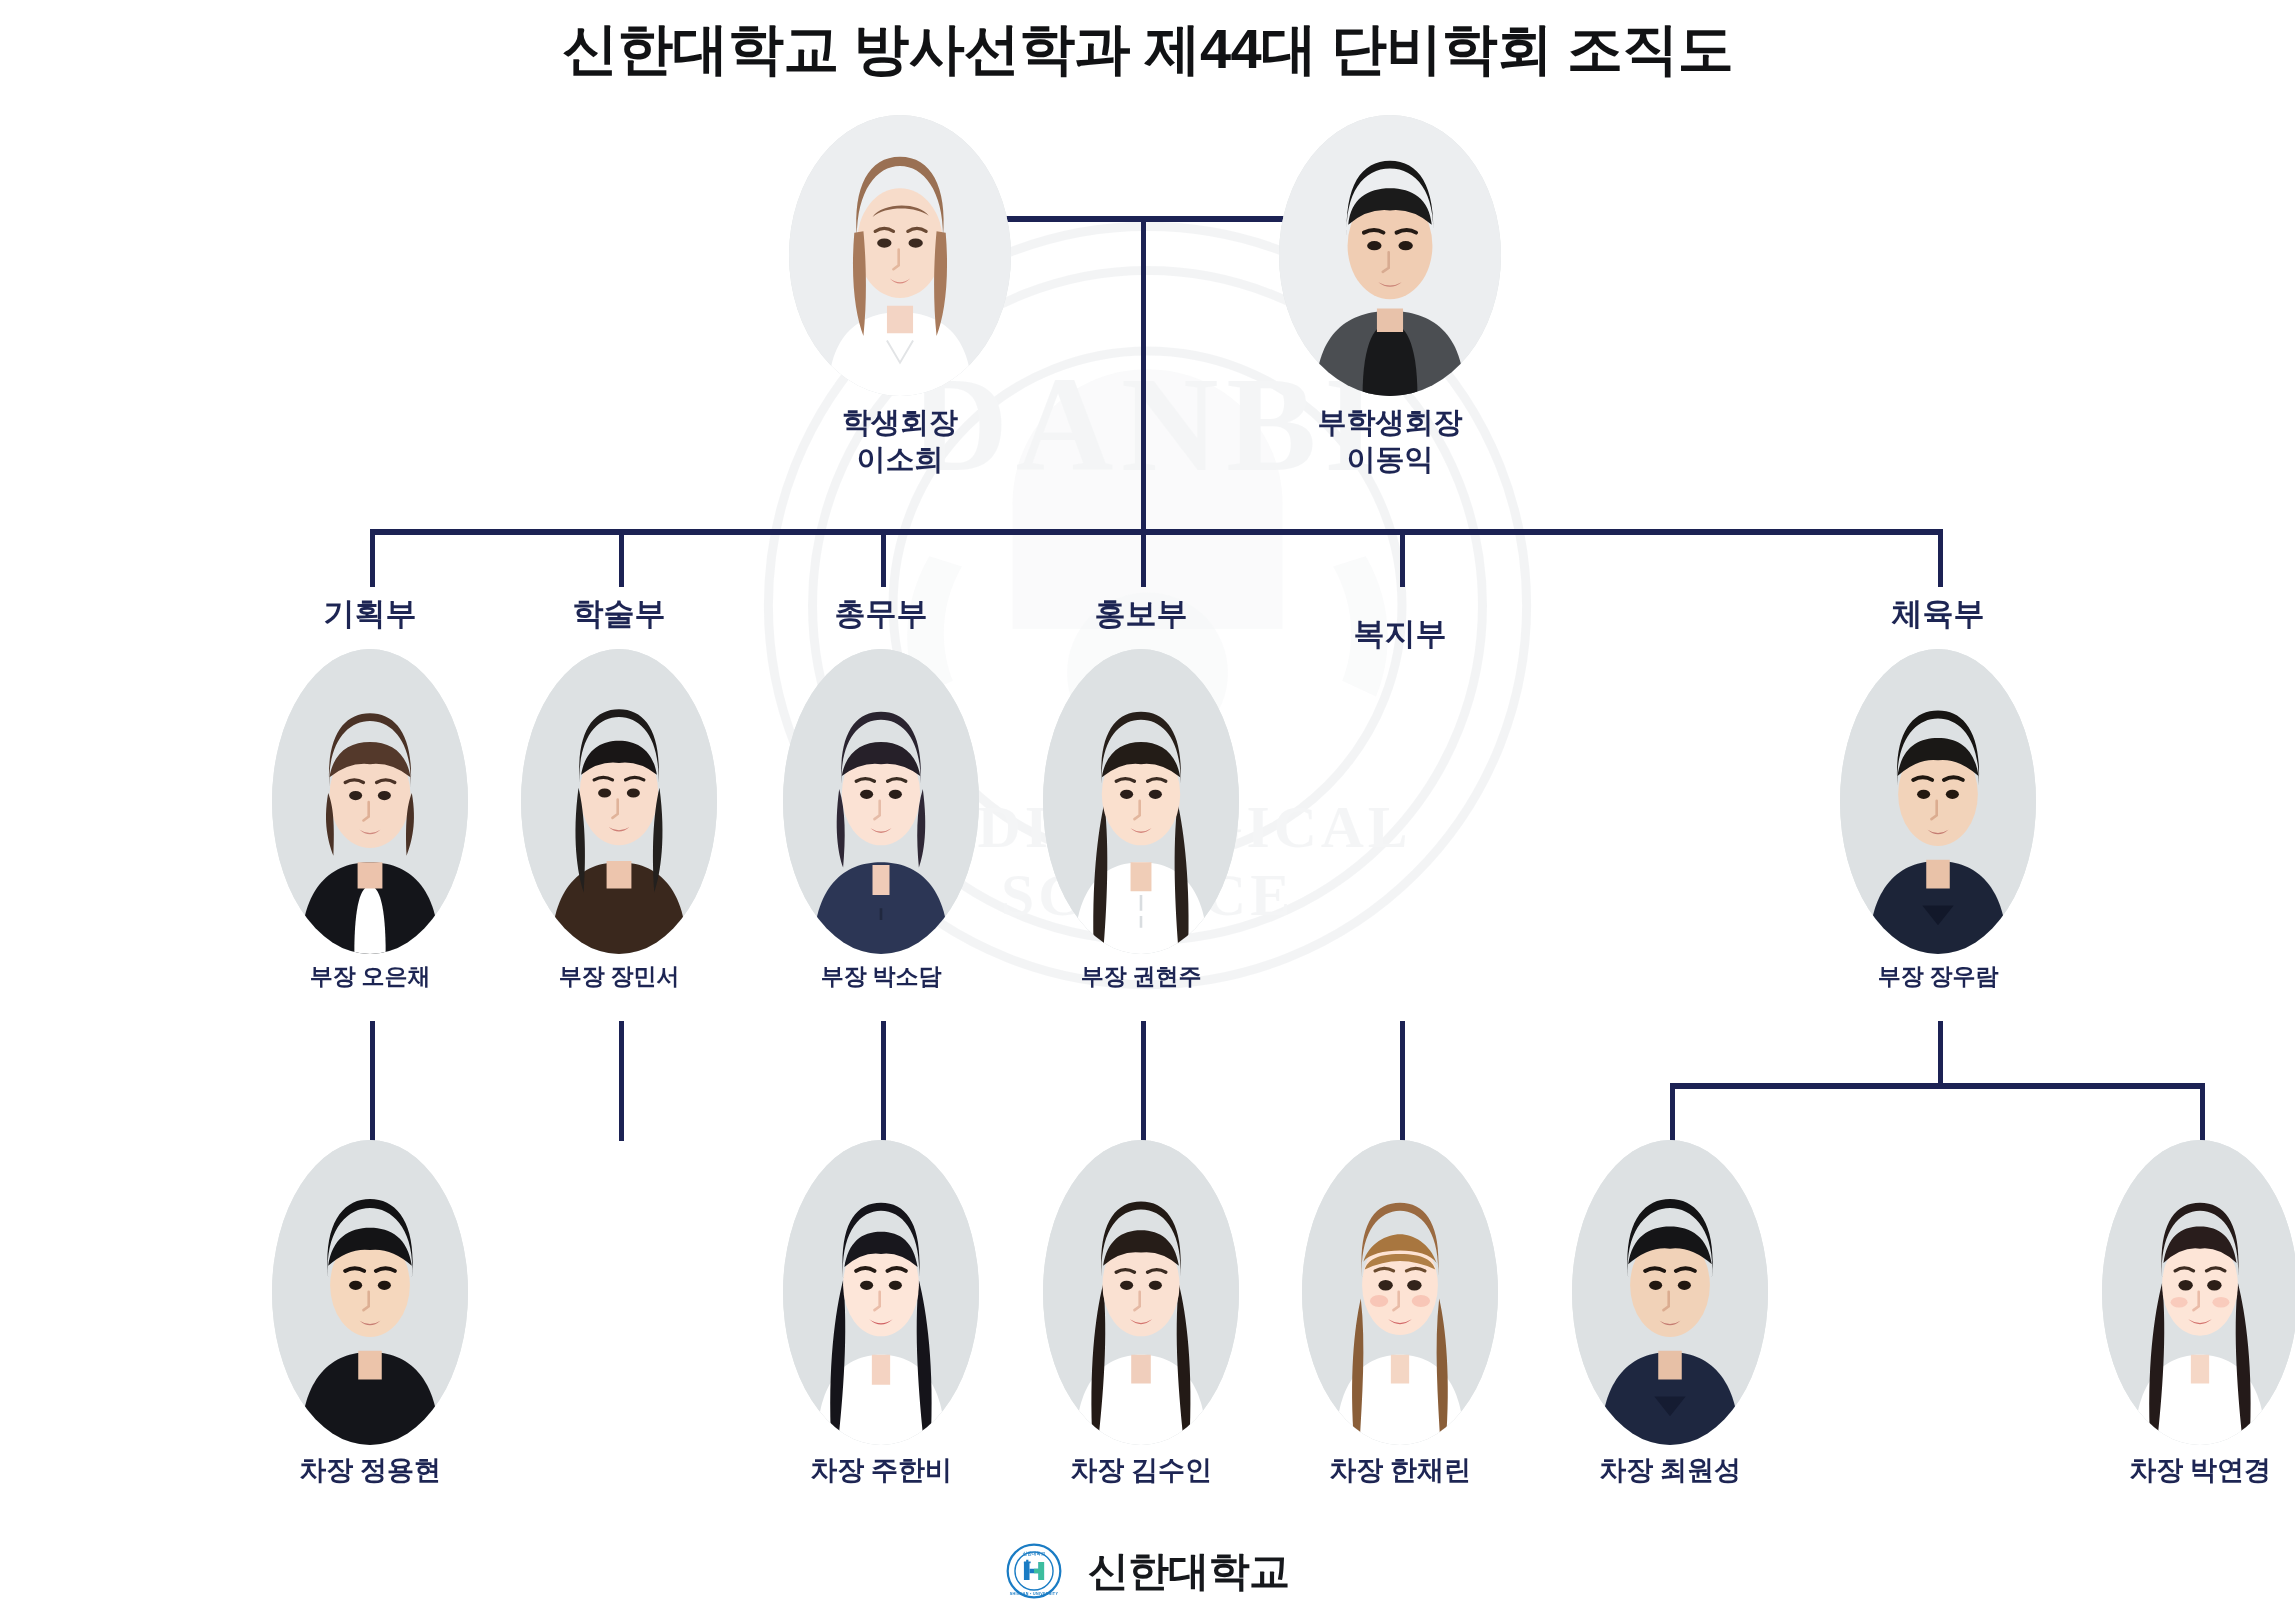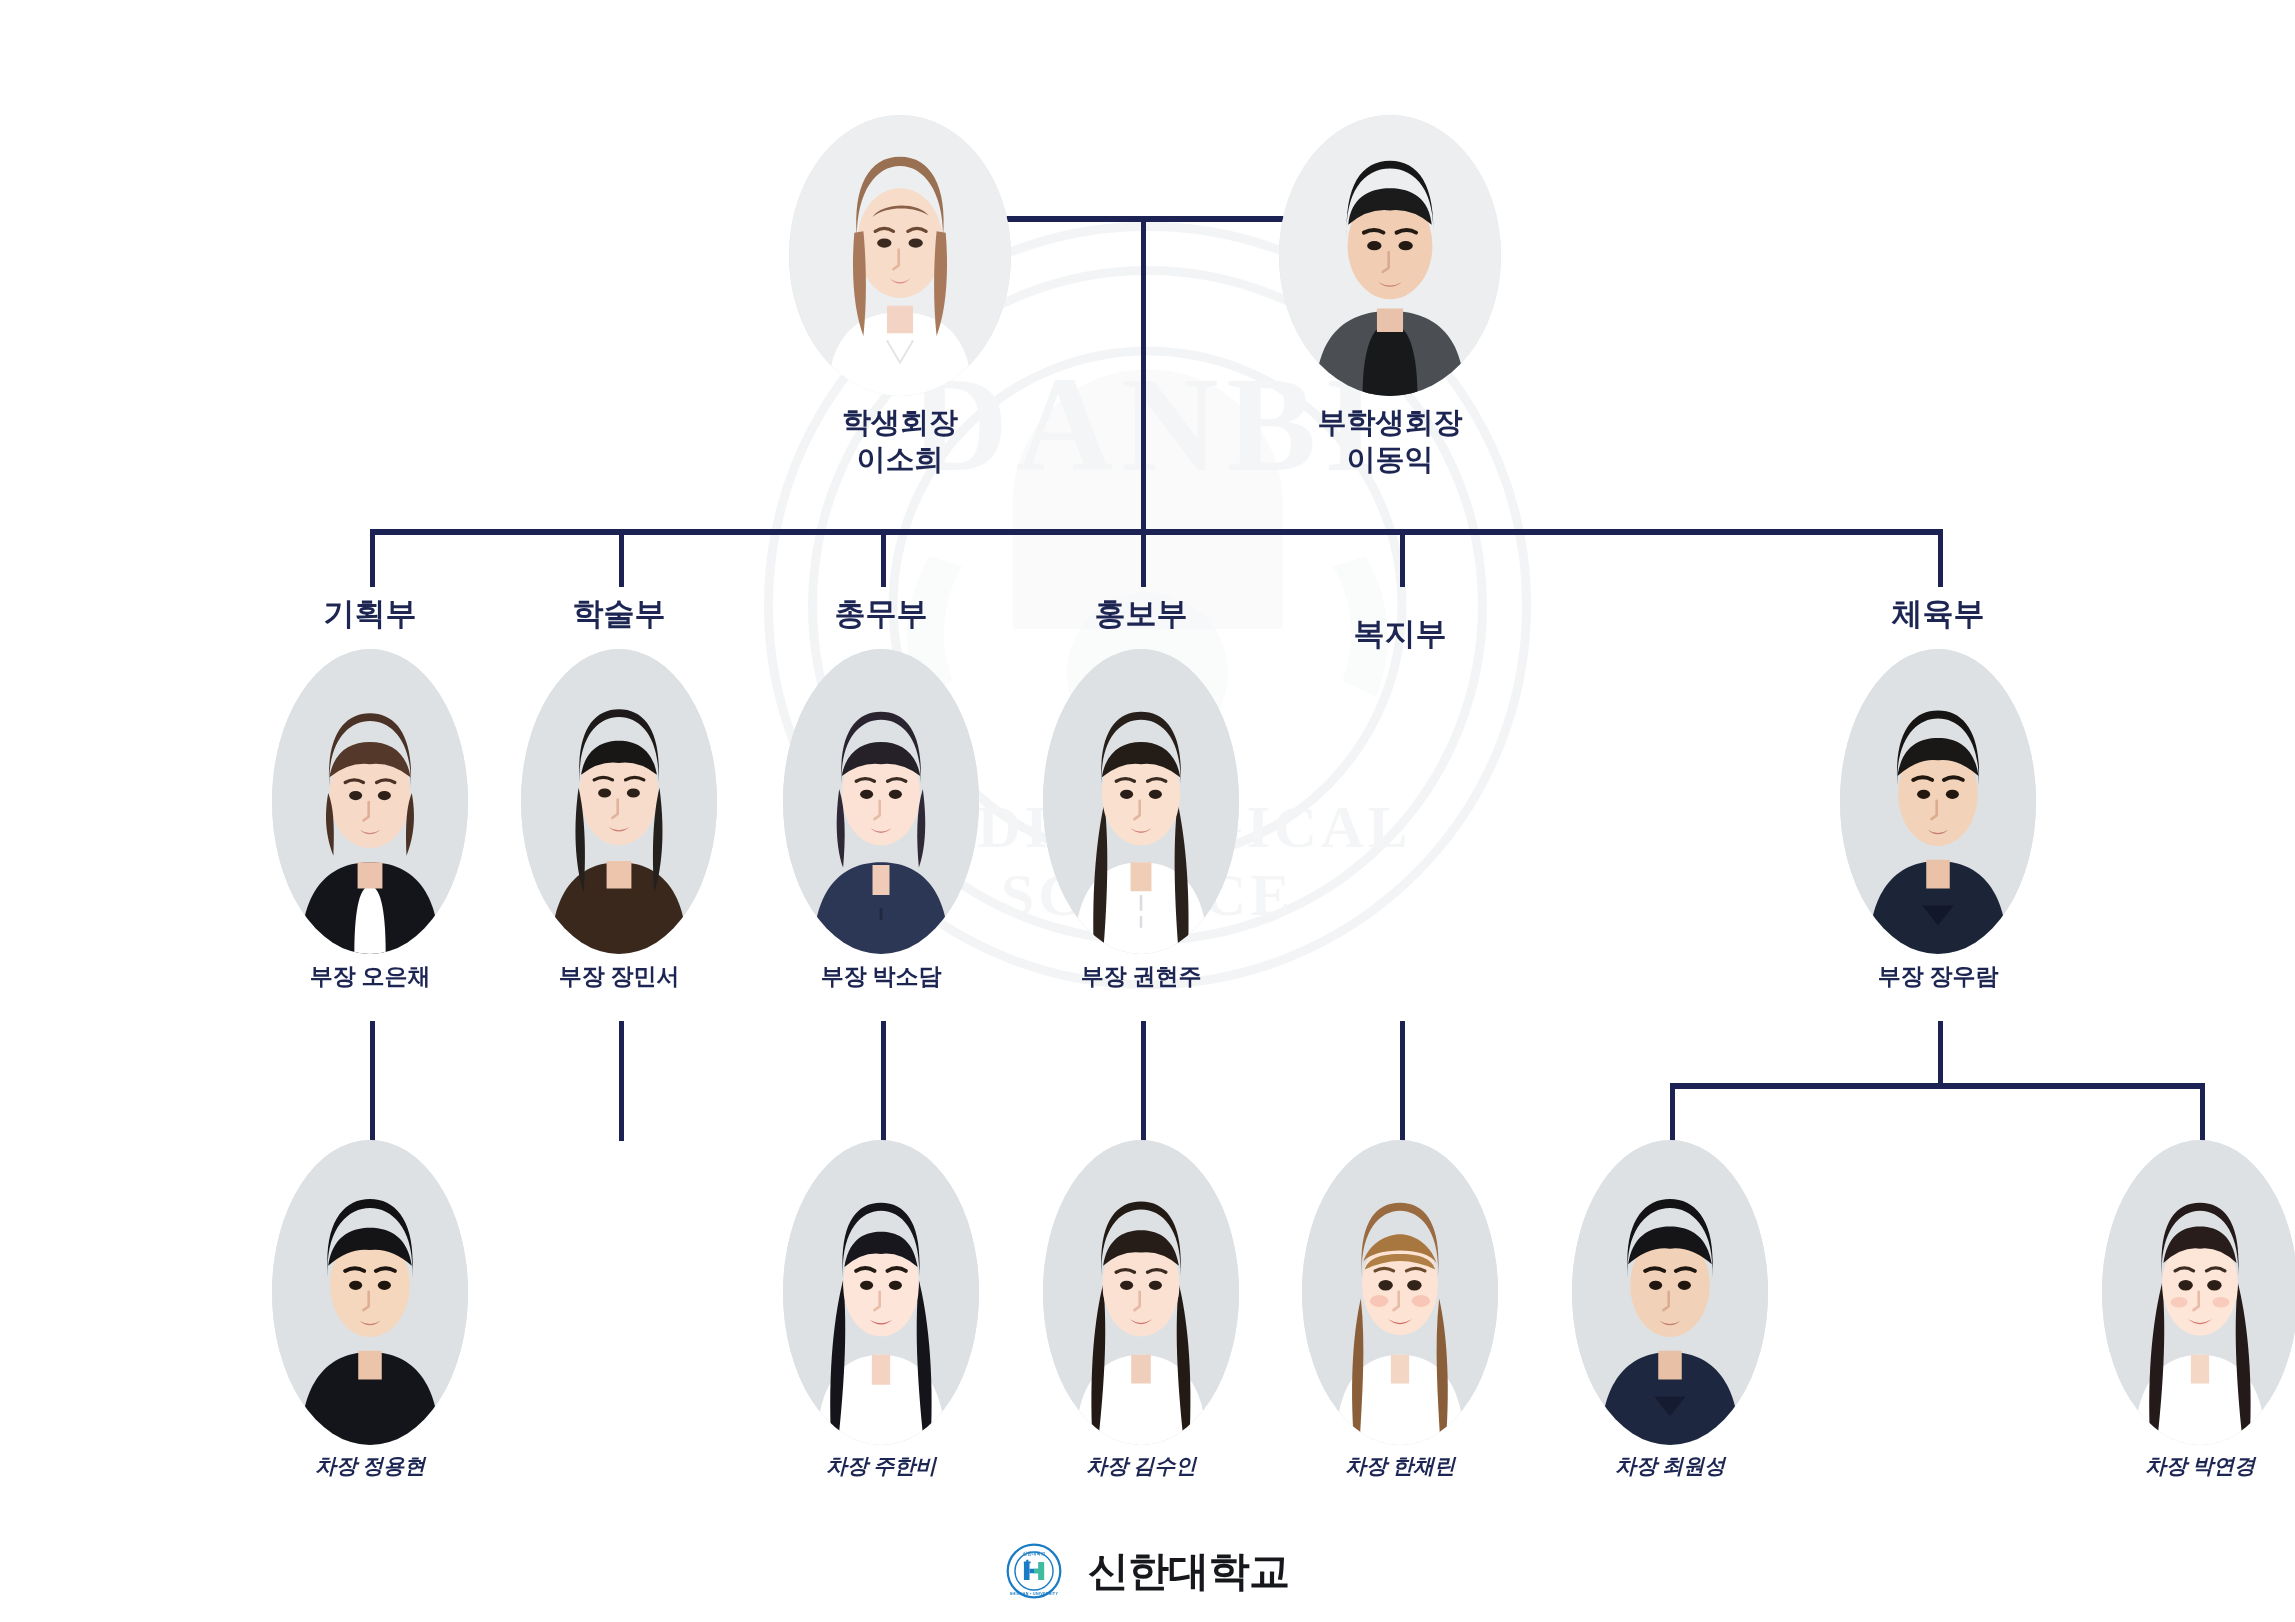--- a/index.html
+++ b/index.html
@@ -44,21 +44,21 @@
     line-height:1.28;
     white-space:nowrap;
   }
   .lead .caption { font-size:29px; }
   .dept-lab {
     position:absolute; text-align:center;
     color:#1d2553; font-weight:600; font-size:31px;
     white-space:nowrap;
   }
   .mgr .caption { font-size:23px; }
-  .dep .caption { font-size:21px;font-style:italic; }
+  .dep .caption { font-size:27px; }
 
   
   .face { position:absolute; left:0; top:0; width:100%; height:100%; }
   .face svg { width:100%; height:100%; display:block; }
 
   
   .footer {
     position:absolute; left:0; top:1543px; width:2295px;
     display:flex; align-items:center; justify-content:center; gap:26px;
   }
@@ -85,20 +85,21 @@
         <circle cx="300" cy="352" r="62" opacity=".45"></circle>
         <path d="M250 430c-12 22-12 42 6 54 16 10 34 2 40-14 5-14-2-28-16-40zM352 430c12 22 12 42-6 54-16 10-34 2-40-14-5-14 2-28 16-40z" opacity=".5"></path>
         <path d="M132 262c-20 34-22 74-8 108l26-12c-11-28-9-60 7-88zM468 262c20 34 22 74 8 108l-26-12c11-28 9-60-7-88z" opacity=".5"></path>
       </g>
       <text x="300" y="196" text-anchor="middle" font-family="Liberation Serif, serif" font-size="104" font-weight="700" fill="#ebedef" letter-spacing="6">DANBI</text>
       <text x="300" y="486" text-anchor="middle" font-family="Liberation Serif, serif" font-size="46" font-weight="700" fill="#ebedef" letter-spacing="3">RADIOLOGICAL</text>
       <text x="300" y="538" text-anchor="middle" font-family="Liberation Serif, serif" font-size="46" font-weight="700" fill="#ebedef" letter-spacing="3">SCIENCE</text>
     </svg>
   </div>
 
+  <div class="title">신한대학교 방사선학과 제44대 단비학회 조직도</div>
 
   <div class="ln lnh" style="left:978px; top:216px; width:331px;"></div>
   <div class="ln lnv" style="left:1141px; top:216px; height:318px;"></div>
 
   <div class="ln lnh" style="left:370px; top:529px; width:1570px;"></div>
 
   <div class="ln lnv" style="left:370px;  top:529px; height:58px;"></div>
   <div class="ln lnv" style="left:619px;  top:529px; height:58px;"></div>
   <div class="ln lnv" style="left:881px; top:529px; height:58px;"></div>
   <div class="ln lnv" style="left:1141px; top:529px; height:58px;"></div>

